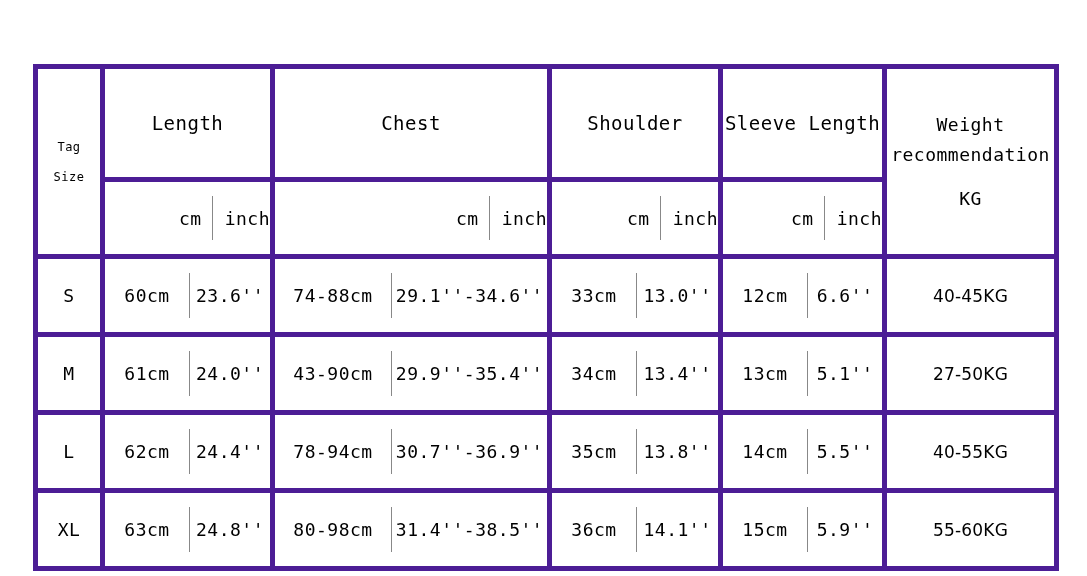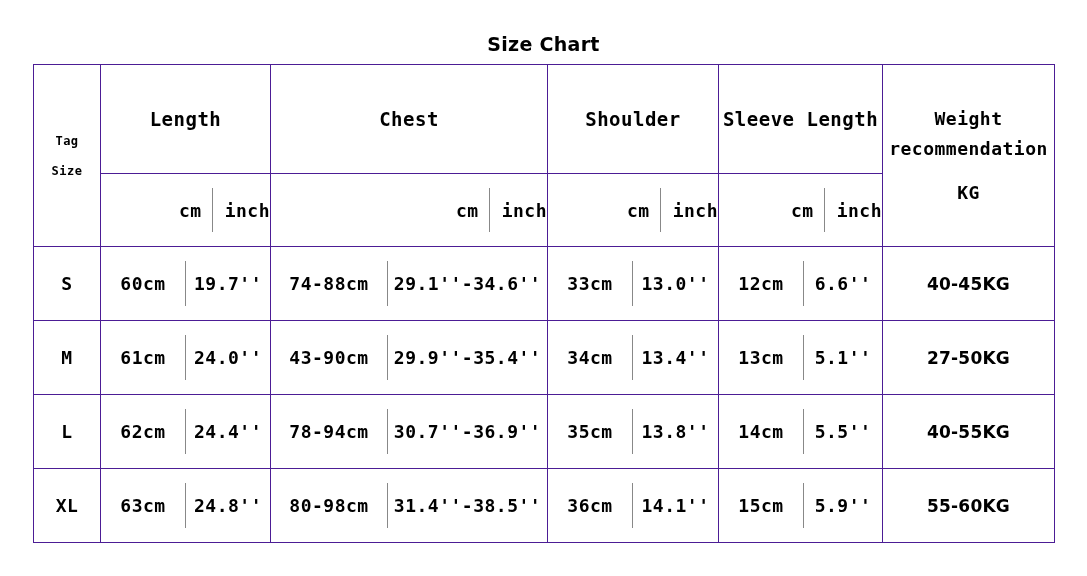--- a/index.html
+++ b/index.html
@@ -36,25 +36,25 @@
     left: 33px;
     top: 64px;
     width: 1021px;
   }
   table.size-chart {
     border-collapse: collapse;
     width: 1021px;
     table-layout: fixed;
   }
   table.size-chart td, table.size-chart th {
-    border: 1px solid #4c1d95;
+    border: 5px solid #4c1d95;
     padding: 0;
     text-align: center;
     vertical-align: middle;
-    font-weight: bold;
+    font-weight: normal;
     margin-left: 24px;
   }
   .col-tag   { width: 67px; }
   .col-len   { width: 170px; }
   .col-chest { width: 277px; }
   .col-shou  { width: 171px; }
   .col-slv   { width: 164px; }
   .col-wt    { width: 172px; }
 
   .hdr-main {
@@ -149,21 +149,20 @@
     font-weight: bold;
     font-size: 17px;
     letter-spacing: 0.2px;
   }
 </style>
 </head>
 <body>
 
 <div class="page">
 
-  <div class="chart-title">Size Chart</div>
 
   <div class="table-wrap">
     <table class="size-chart">
       <colgroup>
         <col class="col-tag">
         <col class="col-len">
         <col class="col-chest">
         <col class="col-shou">
         <col class="col-slv">
         <col class="col-wt">
@@ -217,21 +216,21 @@
         </tr>
       </thead>
       <tbody>
 
         <tr class="data-row">
           <td class="size-label">S</td>
           <td>
             <div class="cellpair">
               <span class="p-cm len-cm">60cm</span>
               <span class="p-sep"></span>
-              <span class="p-in">19.7''</span>
+              <span class="p-in">23.6''</span>
             </div>
           </td>
           <td>
             <div class="cellpair">
               <span class="p-cm chest-cm">74-88cm</span>
               <span class="p-sep"></span>
               <span class="p-in">29.1''-34.6''</span>
             </div>
           </td>
           <td>

